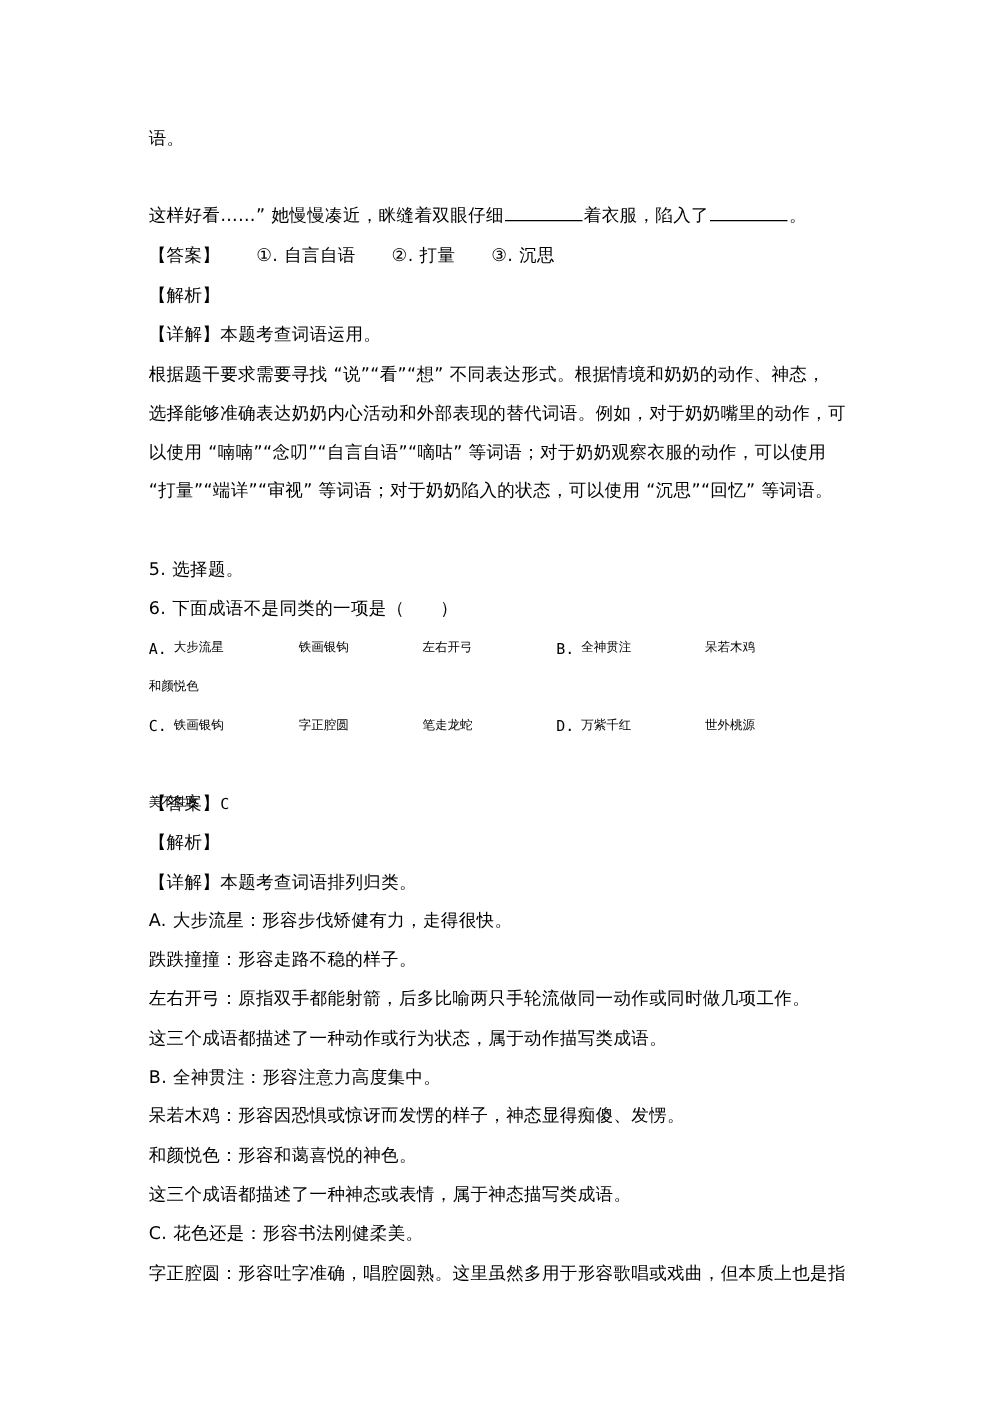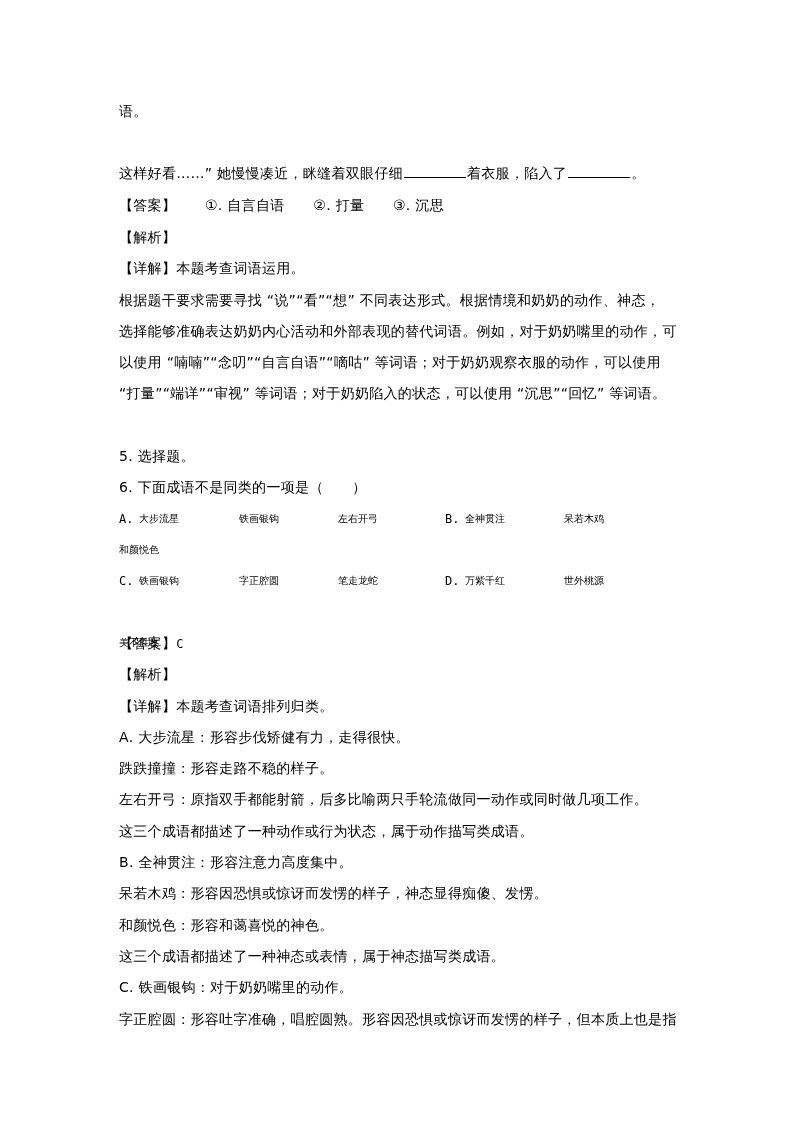--- a/index.html
+++ b/index.html
@@ -75,16 +75,16 @@
   </div>
 
   <div class="line" style="top:728px">A. 大步流星：形容步伐矫健有力，走得很快。</div>
   <div class="line" style="top:759px">跌跌撞撞：形容走路不稳的样子。</div>
   <div class="line" style="top:790px">左右开弓：原指双手都能射箭，后多比喻两只手轮流做同一动作或同时做几项工作。</div>
   <div class="line" style="top:822px">这三个成语都描述了一种动作或行为状态，属于动作描写类成语。</div>
   <div class="line" style="top:853px">B. 全神贯注：形容注意力高度集中。</div>
   <div class="line" style="top:884px">呆若木鸡：形容因恐惧或惊讶而发愣的样子，神态显得痴傻、发愣。</div>
   <div class="line" style="top:916px">和颜悦色：形容和蔼喜悦的神色。</div>
   <div class="line" style="top:947px">这三个成语都描述了一种神态或表情，属于神态描写类成语。</div>
-  <div class="line" style="top:978px">C. 铁画银钩：对于奶奶嘴里的动作。</div>
-  <div class="line" style="top:1010px">字正腔圆：形容吐字准确，唱腔圆熟。形容因恐惧或惊讶而发愣的样子，但本质上也是指</div>
+  <div class="line" style="top:978px">C. 花色还是：形容书法刚健柔美。</div>
+  <div class="line" style="top:1010px">字正腔圆：形容吐字准确，唱腔圆熟。这里虽然多用于形容歌唱或戏曲，但本质上也是指</div>
 
 </div>
 
 </body></html>

